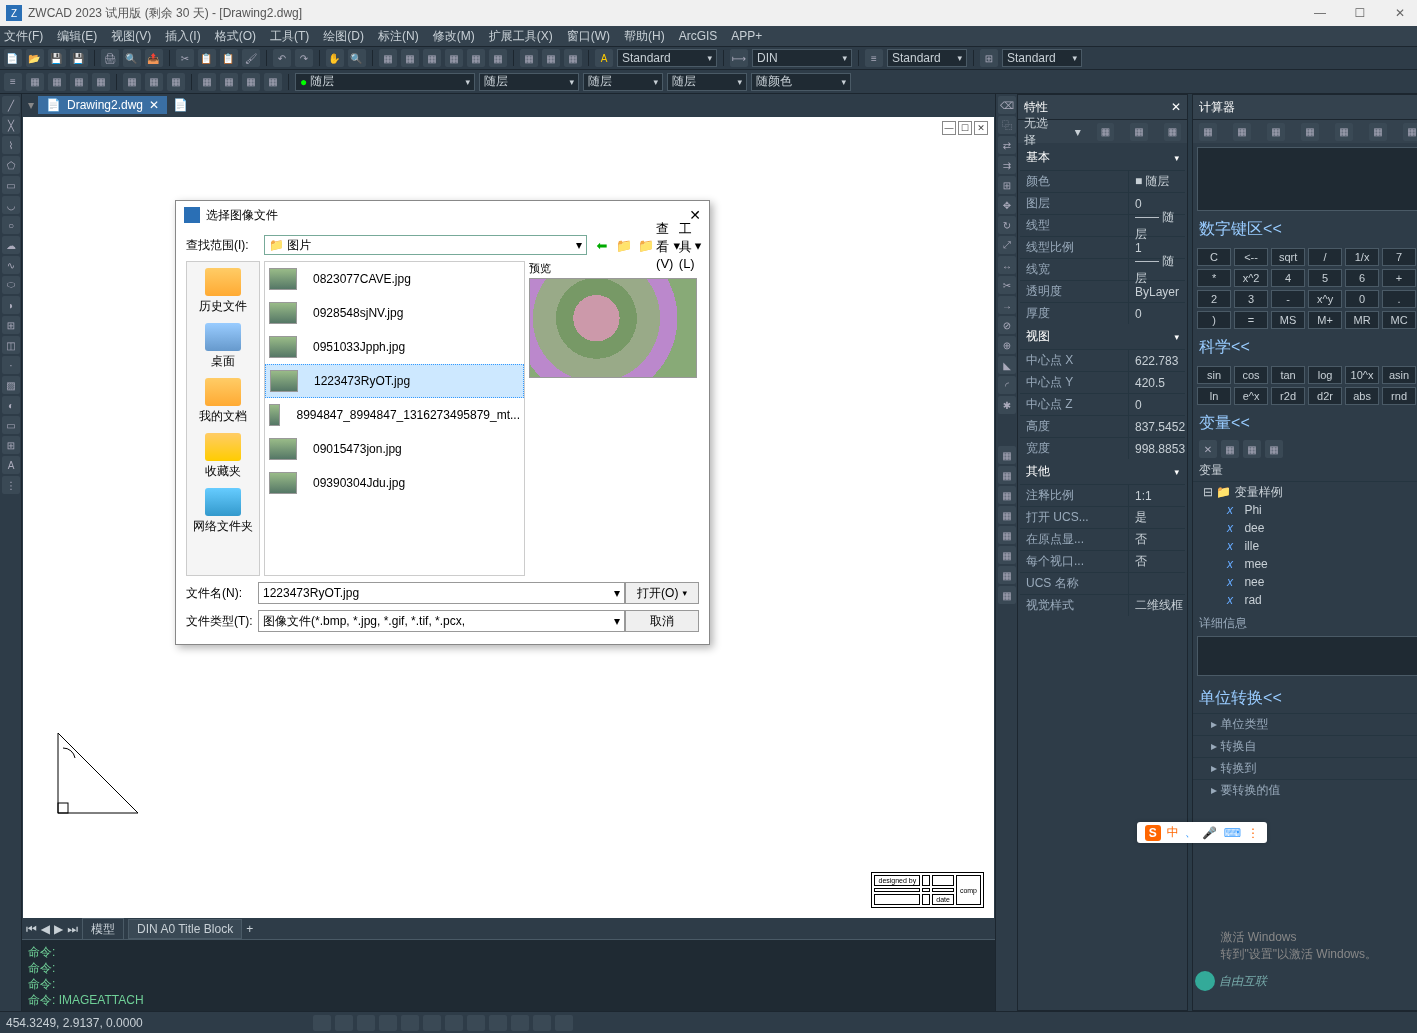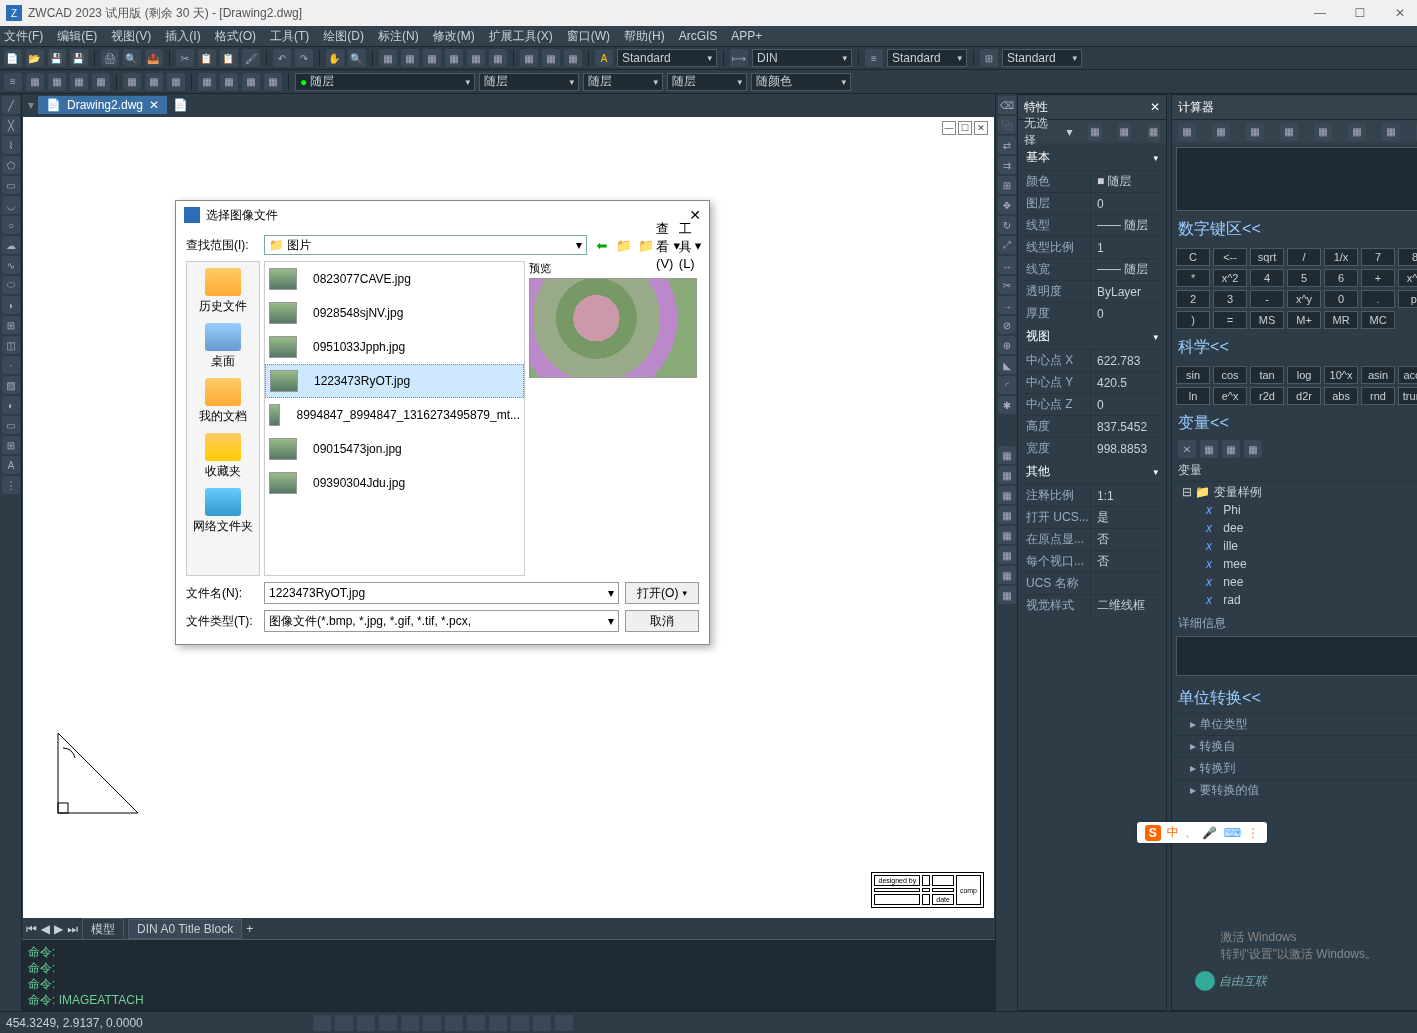--- a/index.html
+++ b/index.html
@@ -34,21 +34,21 @@
 .rtool { width:22px; background:#2e3c48; border-left:1px solid #1c262f; display:flex; flex-direction:column; gap:2px; padding:2px; }
 .rpanels { width:400px; display:flex; gap:4px; }
 .panel { flex:1; background:#2e3c48; display:flex; flex-direction:column; border:1px solid #1c262f; }
 .panel-hd { height:24px; background:#34424e; display:flex; align-items:center; padding:0 6px; font-size:12px; color:#fff; }
 .panel-hd .x { margin-left:auto; cursor:pointer; }
 .panel-sub { height:24px; background:#34424e; display:flex; align-items:center; padding:0 6px; gap:16px; border-top:1px solid #1c262f; }
 .panel-body { flex:1; overflow:auto; padding:2px; }
 .prop-sec { background:#2e3c48; }
 .prop-sec-hd { padding:4px 6px; color:#fff; display:flex; align-items:center; cursor:pointer; }
 .prop-sec-hd .caret { margin-left:auto; font-size:9px; }
-.prop-row { display:flex; height:22px; align-items:center; border-top:1px solid #253540; }
+.prop-row { display:flex; height:22px; align-items:center; border-top:1px solid #253540;gap:38px; }
 .prop-row .k { width:70px; padding-left:6px; color:#9ab; }
 .prop-row .v { flex:1; padding-left:6px; color:#c8d0d6; border-left:1px solid #253540; height:100%; display:flex; align-items:center; }
 .calc-btns { display:flex; flex-wrap:wrap; gap:3px; padding:4px; }
 .cbtn { width:34px; height:18px; background:#1f2a33; border:1px solid #4a5a66; display:flex; align-items:center; justify-content:center; font-size:11px; color:#c8d0d6; cursor:pointer; }
 .calc-disp { height:64px; background:#1f2a33; margin:4px; border:1px solid #4a5a66; }
 .calc-sec-hd { padding:4px 6px; color:#9cf; font-size:16px; cursor:pointer; }
 .vartree { font-size:11px; padding:2px 6px; }
 .vartree .vr { padding:2px 0 2px 28px; color:#c8d0d6; }
 .vartree .vr .vk { display:inline-block; width:14px; color:#6af; font-style:italic; }
 .statusbar { height:22px; background:#2e3c48; border-top:1px solid #1c262f; display:flex; align-items:center; padding:0 6px; gap:10px; font-size:11px; color:#c8d0d6; position:absolute; bottom:0; left:0; right:0; }
@@ -71,21 +71,21 @@
 .place { text-align:center; font-size:11px; cursor:pointer; }
 .place .pic { width:36px; height:28px; background:linear-gradient(#fc6,#fa3); margin:0 auto 2px; border-radius:3px; }
 .dlg-list { flex:1; border:1px solid #ccc; overflow:auto; position:relative; }
 .frow { display:flex; align-items:center; height:34px; padding:0 4px; gap:16px; cursor:pointer; }
 .frow.sel { background:#cde8ff; border:1px dotted #39f; }
 .frow .thumb { width:28px; height:22px; background:linear-gradient(#9b8,#576); border:1px solid #999; }
 .dlg-prev { width:170px; }
 .dlg-prev .pvlbl { font-size:11px; margin-bottom:2px; }
 .dlg-prev .pvimg { width:168px; height:100px; background:radial-gradient(circle at 40% 40%, #c9a 0 20%, #796 20% 35%, #9a8 35% 55%, #b8c 55% 70%, #8a7 70% 100%); border:1px solid #999; }
 .dlg-foot { margin-top:6px; }
-.dlg-frow { display:flex; align-items:center; gap:6px; margin-bottom:6px; }
+.dlg-frow { display:flex; align-items:center; margin-bottom:6px; }
 .dlg-frow label { width:72px; }
 .dlg-input { flex:1; height:22px; border:1px solid #999; padding:0 4px; display:flex; align-items:center; background:#fff; }
 .dlg-input .ar { margin-left:auto; }
 .dlg-btn { width:74px; height:22px; border:1px solid #999; background:#efefef; display:flex; align-items:center; justify-content:center; cursor:pointer; }
 .dlg-btn .ar { margin-left:4px; font-size:9px; }
 .arrow-red { position:absolute; pointer-events:none; }
 .watermark { position:absolute; right:40px; bottom:70px; color:#888; font-size:11px; }
 .ime { position:absolute; right:150px; bottom:190px; background:#fff; border-radius:3px; padding:2px 8px; display:flex; align-items:center; gap:6px; color:#f60; box-shadow:0 0 4px rgba(0,0,0,.2); }
 .brand { position:absolute; right:150px; bottom:42px; color:#7aa; font-style:italic; font-size:16px; }
 .brand .bic { display:inline-block; width:20px; height:20px; background:#3a9; border-radius:50%; vertical-align:middle; margin-right:4px; }

